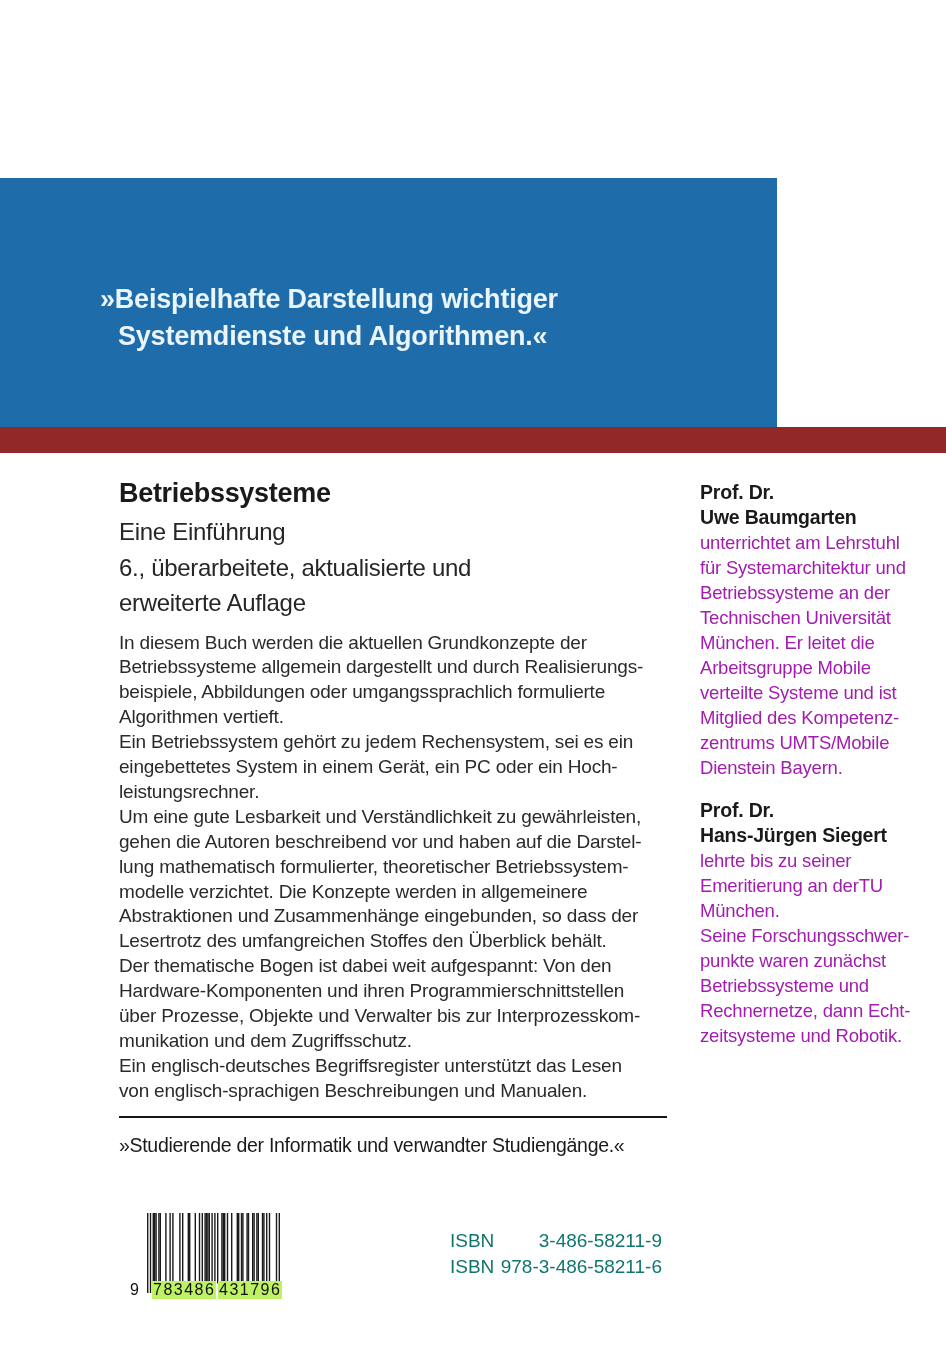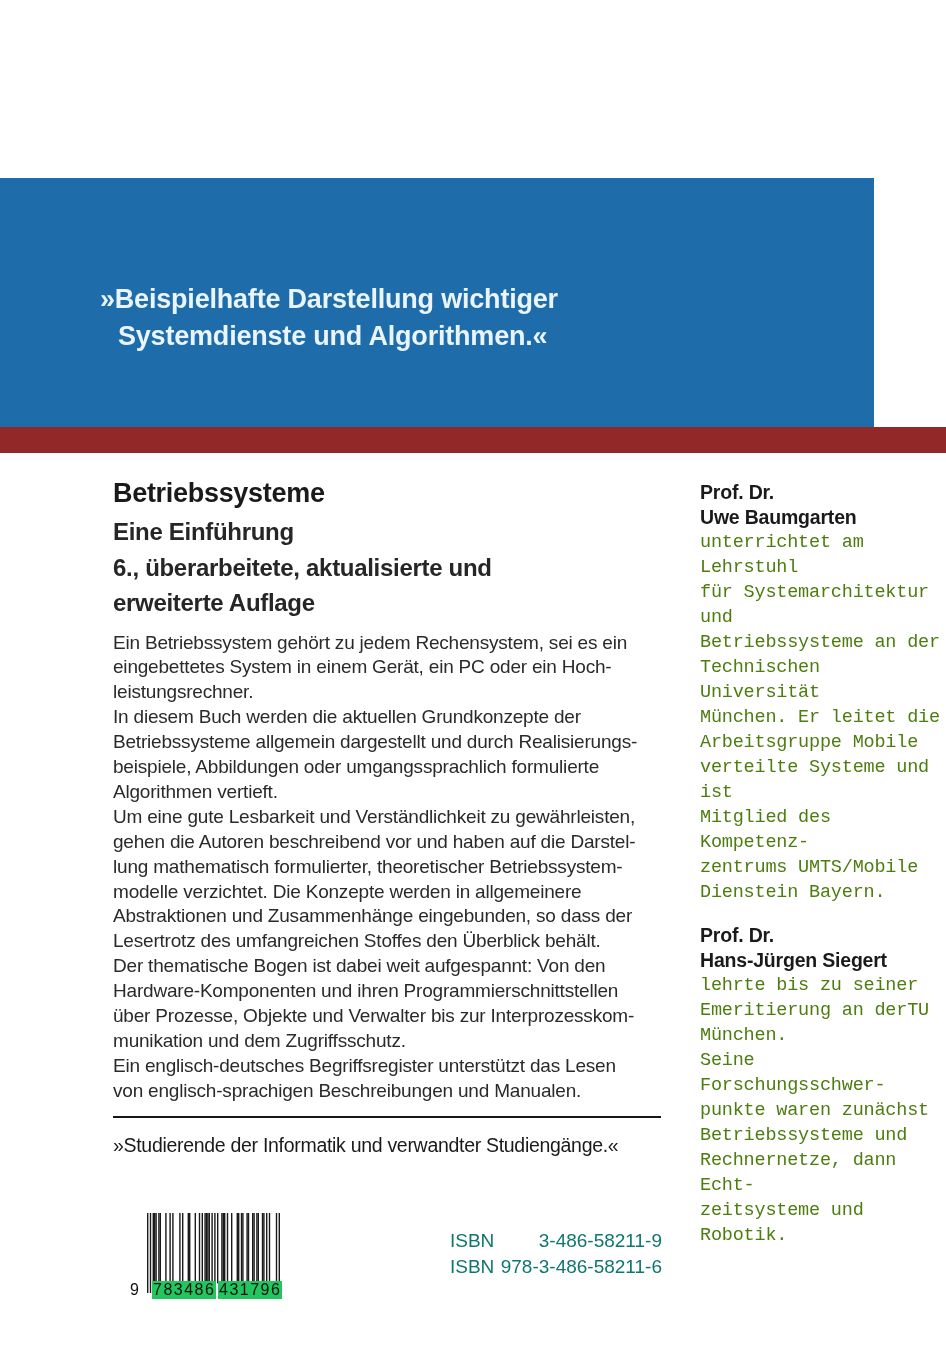--- a/index.html
+++ b/index.html
@@ -10,21 +10,21 @@
     background: #ffffff;
     font-family: "Liberation Sans", sans-serif;
     color: #1d1d1b;
     overflow: hidden;
   }
 
   
   .blue-band {
     position: absolute;
     left: 0; top: 178px;
-    width: 874px; height: 249px;
+    width: 777px; height: 249px;
   }
   .red-band {
     position: absolute;
     left: 0; top: 427px;
     width: 946px; height: 26px;
   }
   .band-quote {
     position: absolute;
     left: 100px; top: 103px;
     font-size: 27px;
@@ -33,35 +33,35 @@
     color: #e9f4fb;
     white-space: pre-line;
     padding-left: 18px;
     text-indent: -18px;
     letter-spacing: -0.2px;
   }
 
   
   .left-col {
     position: absolute;
-    left: 113px; top: 478px;
+    left: 119px; top: 478px;
     width: 548px;
   }
   .book-title {
     margin: 0;
     font-size: 27px;
     font-weight: bold;
     line-height: 31px;
     color: #1a1a1a;
     letter-spacing: -0.3px;
   }
   .book-subtitle {
     margin: 5px 0 0 0;
     font-size: 24px;
-    font-weight: 700;
+    font-weight: 400;
     line-height: 35.5px;
     white-space: pre;
     color: #262626;
     letter-spacing: -0.3px;
   }
   .body-text { margin-top: 10px; }
   .body-text p {
     margin: 0;
     font-size: 19px;
     line-height: 24.9px;
@@ -95,44 +95,43 @@
     font-weight: bold;
     line-height: 25px;
     white-space: pre-line;
     color: #1a1a1a;
     letter-spacing: -0.2px;
   }
   .author-bio {
     font-size: 18.5px;
     line-height: 25px;
     white-space: pre-line;
-    color: #4d7c0f;
-    letter-spacing: -0.2px;
-    font-family: Liberation Mono, monospace;
+    color: #a21caf;
+    letter-spacing: -0.2px;
   }
 
   
   .barcode {
     position: absolute;
     left: 147px; top: 1213px;
     width: 133px; height: 92px;
   }
   .barcode svg { display: block; }
   .barcode-digit-lead {
     position: absolute;
     left: -17px; top: 68px;
     font-size: 16px;
     color: #111;
   }
   .barcode-digit-group {
     position: absolute;
     top: 68px;
     font-size: 16px;
     letter-spacing: 1.5px;
-    background: #22c55e;
+    background: #bef264;
     padding: 0 1px;
     color: #111;
   }
   .bd-g1 { left: 5px; }
   .bd-g2 { left: 71px; }
 
   .publisher-block {
     position: absolute;
     left: 450px; top: 1224px;
     width: 212px;
@@ -163,27 +162,27 @@
 Systemdienste und Algorithmen.«</div>
   </div>
   <div class="red-band" style="background: rgb(147, 40, 41);"></div>
 
   <div class="left-col">
     <h1 class="book-title">Betriebssysteme</h1>
     <div class="book-subtitle">Eine Einführung
 6., überarbeitete, aktualisierte und
 erweiterte Auflage</div>
     <div class="body-text">
-      <p>Ein Betriebssystem gehört zu jedem Rechensystem, sei es ein
-eingebettetes System in einem Gerät, ein PC oder ein Hoch-
-leistungsrechner.</p>
       <p>In diesem Buch werden die aktuellen Grundkonzepte der
 Betriebssysteme allgemein dargestellt und durch Realisierungs-
 beispiele, Abbildungen oder umgangssprachlich formulierte
 Algorithmen vertieft.</p>
+      <p>Ein Betriebssystem gehört zu jedem Rechensystem, sei es ein
+eingebettetes System in einem Gerät, ein PC oder ein Hoch-
+leistungsrechner.</p>
       <p>Um eine gute Lesbarkeit und Verständlichkeit zu gewährleisten,
 gehen die Autoren beschreibend vor und haben auf die Darstel-
 lung mathematisch formulierter, theoretischer Betriebssystem-
 modelle verzichtet. Die Konzepte werden in allgemeinere
 Abstraktionen und Zusammenhänge eingebunden, so dass der
 Lesertrotz des umfangreichen Stoffes den Überblick behält.</p>
       <p>Der thematische Bogen ist dabei weit aufgespannt: Von den
 Hardware-Komponenten und ihren Programmierschnittstellen
 über Prozesse, Objekte und Verwalter bis zur Interprozesskom-
 munikation und dem Zugriffsschutz.</p>

